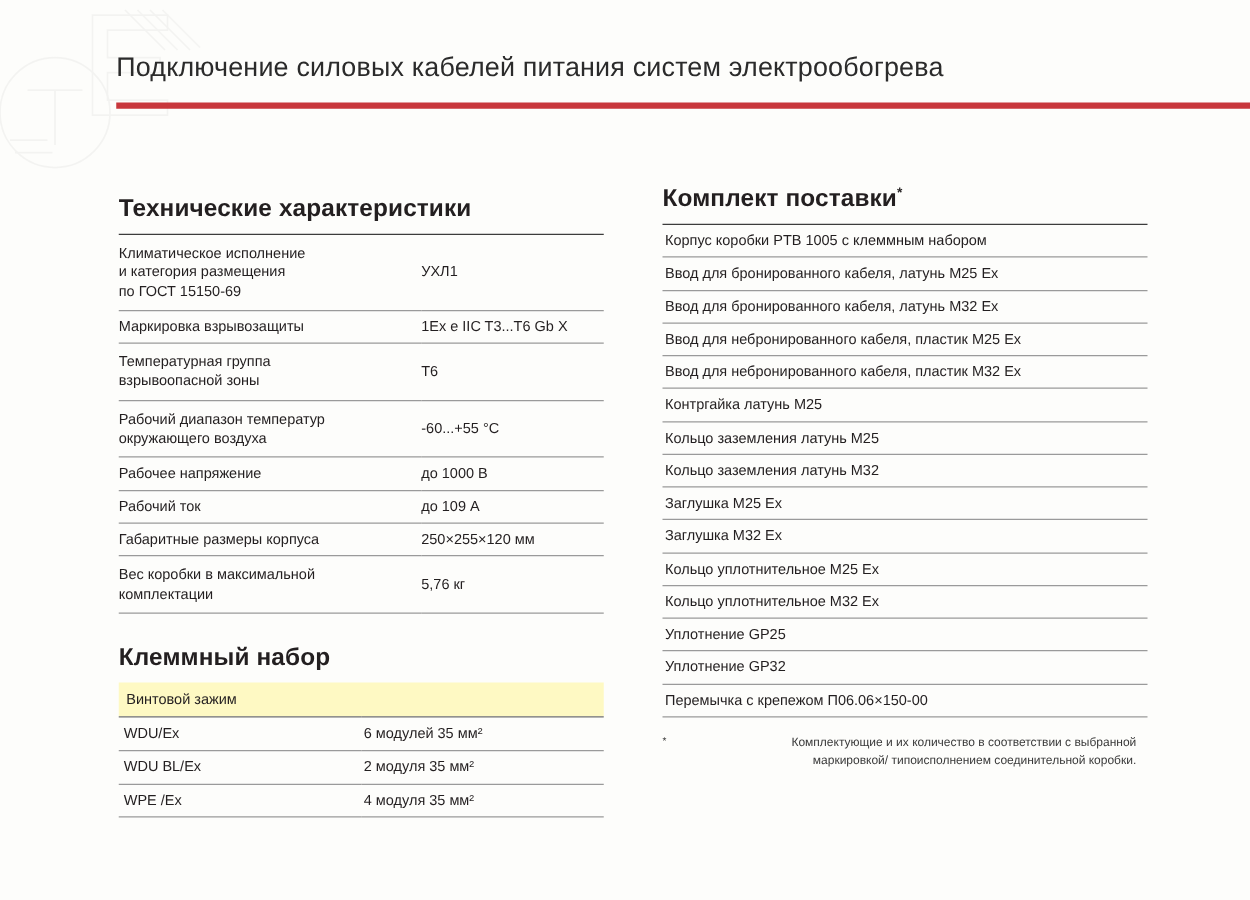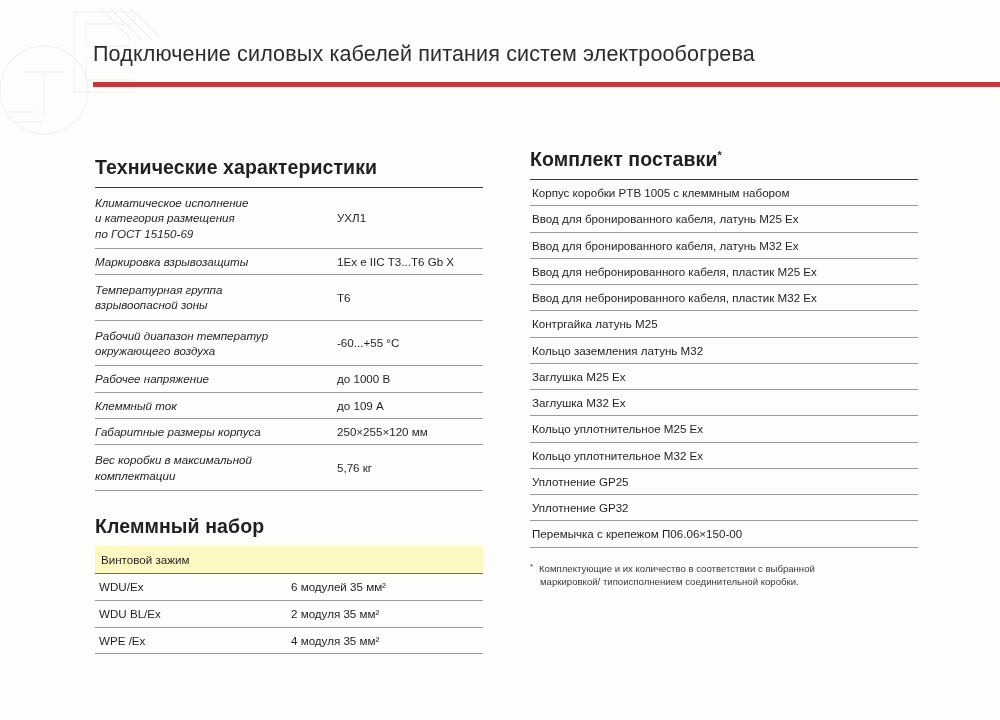--- a/index.html
+++ b/index.html
@@ -104,21 +104,20 @@
     border-bottom: 0.9px solid #9a9a9a;
     font-size: 11.6px;
     line-height: 1.32;
     color: #231f20;
     vertical-align: middle;
     padding: 5px 0 5px 0;
   }
   table.spec td.label {
     width: 242px;
     padding-right: 6px;
-    font-style: italic;
   }
   table.spec td.value {
     width: 146px;
     padding-left: 0;
   }
   table.spec tr.tall td { padding: 7px 0 7px 0; }
 
   
   table.kit {
     width: 388px;
@@ -169,21 +168,21 @@
     position: relative;
     padding-left: 9px;
   }
   .footnote .fn-mark {
     position: absolute;
     left: 0;
     top: -1px;
     font-size: 8px;
     vertical-align: super;
   }
-  .footnote .fn-line { display: block; }
+  .footnote .fn-line { display: block; text-align: right; }
   .footnote .fn-line.indent { padding-left: 1px; }
 </style>
 </head>
 <body>
 
 <div class="watermark">
   <svg width="200" height="150" viewBox="0 0 200 150" xmlns="http://www.w3.org/2000/svg">
     <g stroke="#5a5a5a" stroke-width="1.4" fill="none">
       <circle cx="62" cy="96" r="44"></circle>
       <path d="M92 18 L152 18 L152 30 L104 30 L104 52 L146 52 L146 64 L104 64 L104 86 L152 86 L152 98 L92 98 Z"></path>
@@ -220,21 +219,21 @@
         </tr>
         <tr class="tall">
           <td class="label">Рабочий диапазон температур<br>окружающего воздуха</td>
           <td class="value">-60...+55 °C</td>
         </tr>
         <tr>
           <td class="label">Рабочее напряжение</td>
           <td class="value">до 1000 В</td>
         </tr>
         <tr>
-          <td class="label">Клеммный ток</td>
+          <td class="label">Рабочий ток</td>
           <td class="value">до 109 A</td>
         </tr>
         <tr>
           <td class="label">Габаритные размеры корпуса</td>
           <td class="value">250×255×120 мм</td>
         </tr>
         <tr class="tall">
           <td class="label">Вес коробки в максимальной<br>комплектации</td>
           <td class="value">5,76 кг</td>
         </tr>
@@ -287,20 +286,23 @@
         <tr>
           <td>Ввод для небронированного кабеля, пластик M25 Ex</td>
         </tr>
         <tr>
           <td>Ввод для небронированного кабеля, пластик M32 Ex</td>
         </tr>
         <tr>
           <td>Контргайка латунь M25</td>
         </tr>
         <tr>
+          <td>Кольцо заземления латунь M25</td>
+        </tr>
+        <tr>
           <td>Кольцо заземления латунь M32</td>
         </tr>
         <tr>
           <td>Заглушка M25 Ex</td>
         </tr>
         <tr>
           <td>Заглушка M32 Ex</td>
         </tr>
         <tr>
           <td>Кольцо уплотнительное M25 Ex</td>

